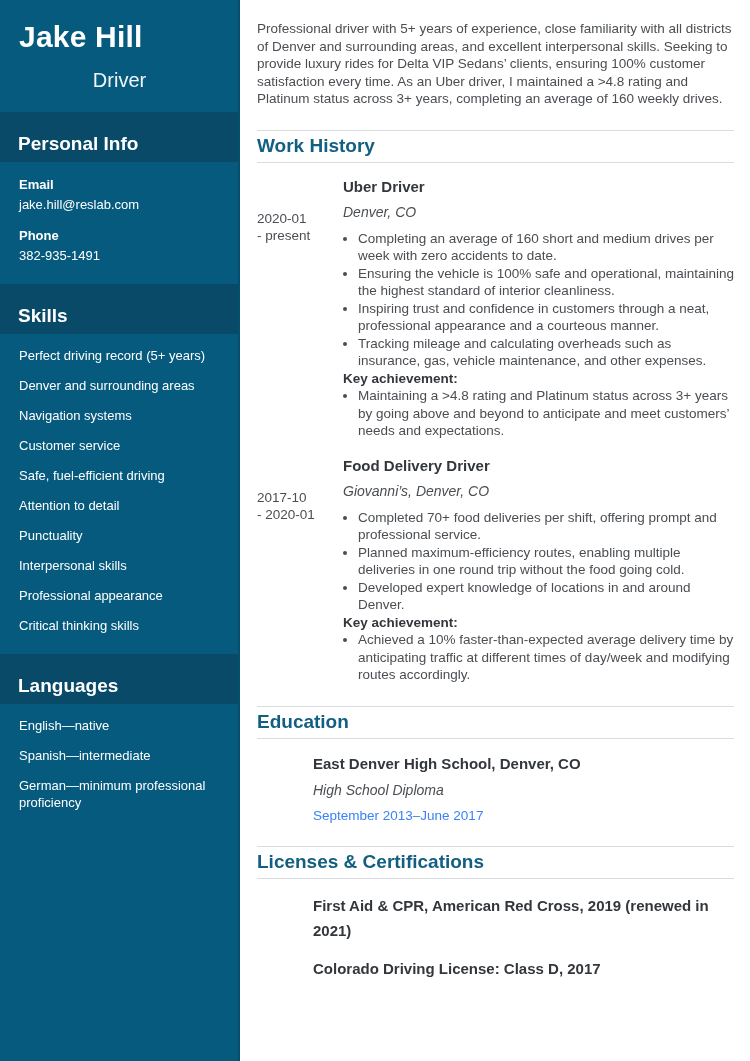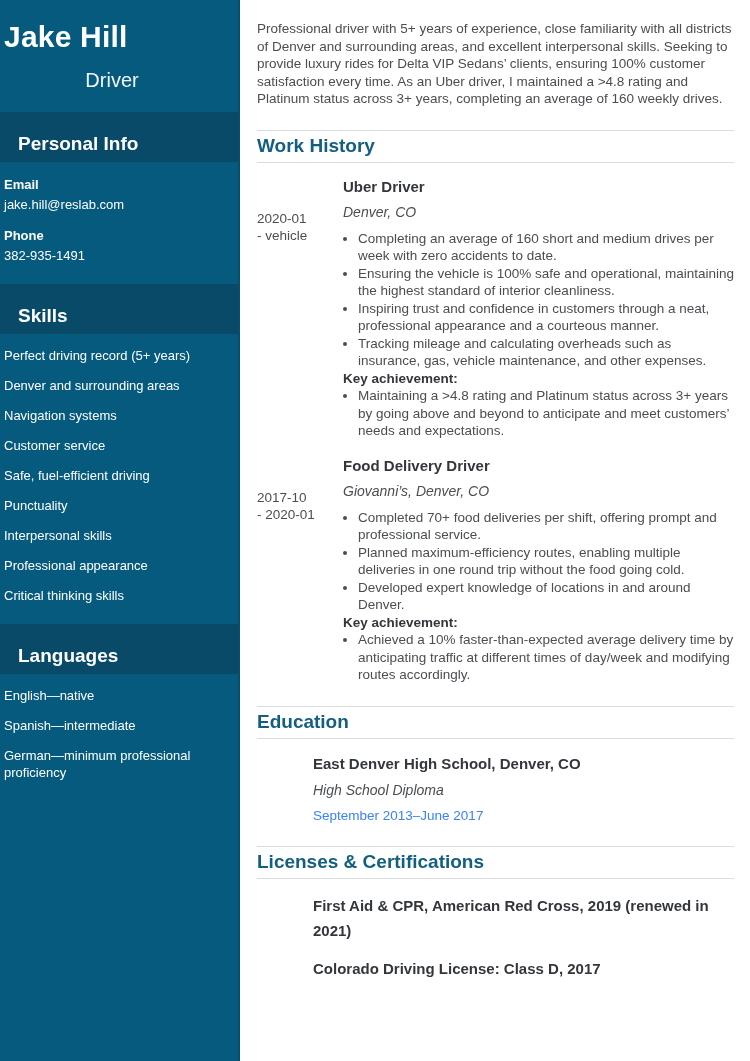--- a/index.html
+++ b/index.html
@@ -14,21 +14,21 @@
 
   
   .sidebar {
     width: 240px; min-width: 240px; height: 100%;
     background: #065A7E;
     color: #ffffff;
     border-right: 2px solid rgba(0,0,0,0.12);
     padding-top: 20px;
     font-size: 13px;
   }
-  .side-pad { padding-left: 4px; padding-right: 18px; }
+  .side-pad { padding-left: 19px; padding-right: 18px; }
   .person-name {
     font-size: 30px; font-weight: bold; color: #ffffff;
     letter-spacing: 0.2px; line-height: 34px;
   }
   .person-title { font-size: 20px; color: #f2f7f9; margin-top: 14px; line-height: 24px; text-align: center; }
   .band {
     margin-top: 20px;
     background: #084A68;
     padding: 20px 18px 6px 18px;
     font-size: 19px; font-weight: bold; color: #ffffff;
@@ -98,20 +98,21 @@
       </div>
     </div>
 
     <div class="band">Skills</div>
     <ul class="side-list side-pad">
       <li>Perfect driving record (5+ years)</li>
       <li>Denver and surrounding areas</li>
       <li>Navigation systems</li>
       <li>Customer service</li>
       <li>Safe, fuel-efficient driving</li>
+      <li>Attention to detail</li>
       <li>Punctuality</li>
       <li>Interpersonal skills</li>
       <li>Professional appearance</li>
       <li>Critical thinking skills</li>
     </ul>
 
     <div class="band">Languages</div>
     <ul class="side-list side-pad">
       <li>English—native</li>
       <li>Spanish—intermediate</li>
@@ -121,21 +122,21 @@
 
   <main class="main">
 
     <p class="summary">Professional driver with 5+ years of experience, close familiarity with all districts of Denver and surrounding areas, and excellent interpersonal skills. Seeking to provide luxury rides for Delta VIP Sedans’ clients, ensuring 100% customer satisfaction every time. As an Uber driver, I maintained a &gt;4.8 rating and Platinum status across 3+ years, completing an average of 160 weekly drives.</p>
 
     <h2 class="section-header">Work History</h2>
 
     <section class="job">
       <div class="job-dates">
         <div>2020-01</div>
-        <div>- vehicle</div>
+        <div>- present</div>
       </div>
       <div class="job-body">
         <h3 class="job-title">Uber Driver</h3>
         <div class="job-company">Denver, CO</div>
         <ul class="bullets">
           <li>Completing an average of 160 short and medium drives per week with zero accidents to date.</li>
           <li>Ensuring the vehicle is 100% safe and operational, maintaining the highest standard of interior cleanliness.</li>
           <li>Inspiring trust and confidence in customers through a neat, professional appearance and a courteous manner.</li>
           <li>Tracking mileage and calculating overheads such as insurance, gas, vehicle maintenance, and other expenses.</li>
         </ul>

